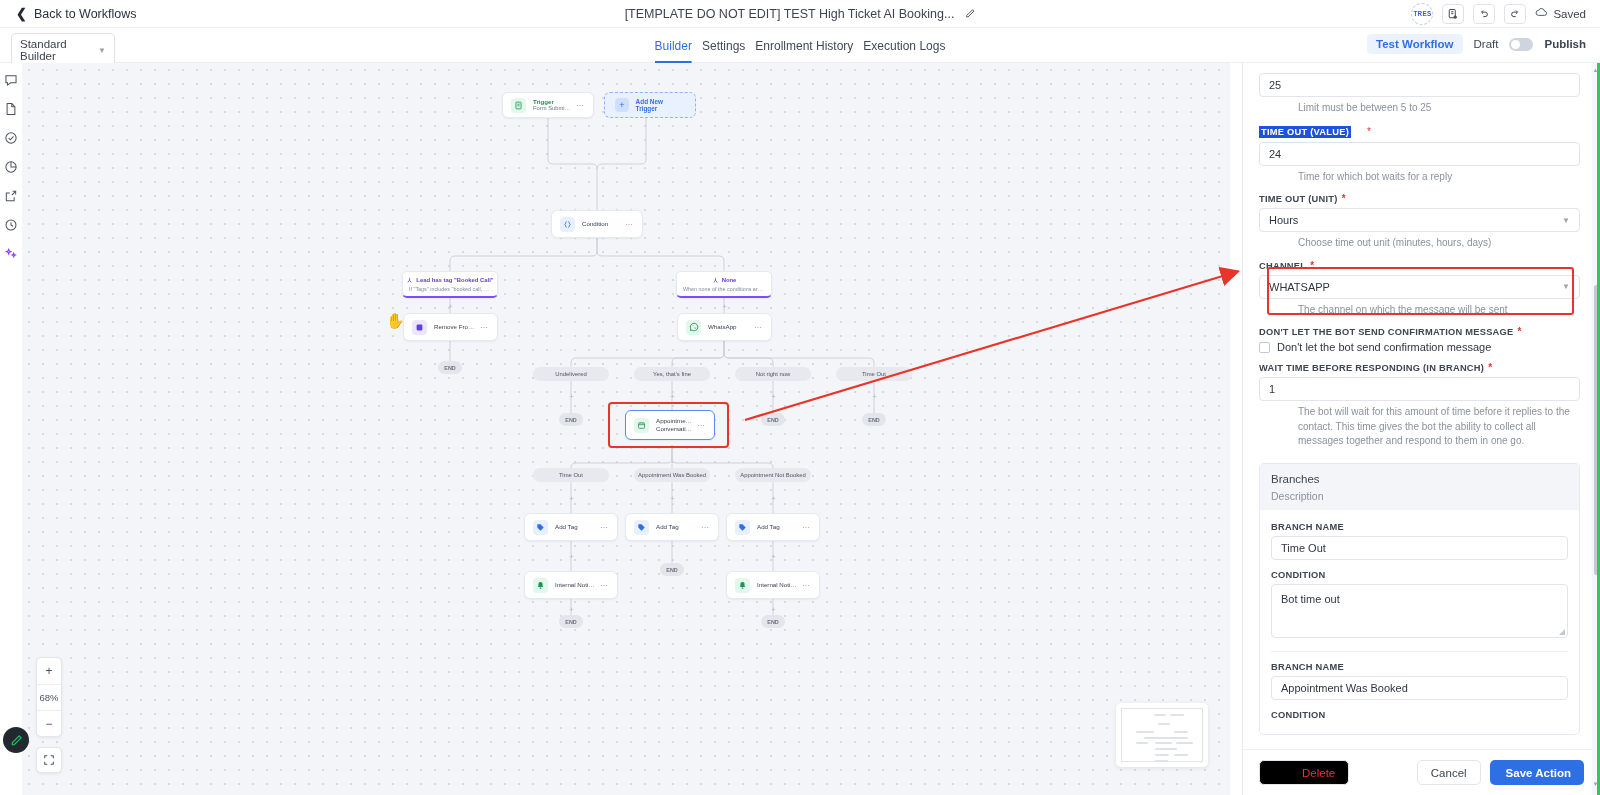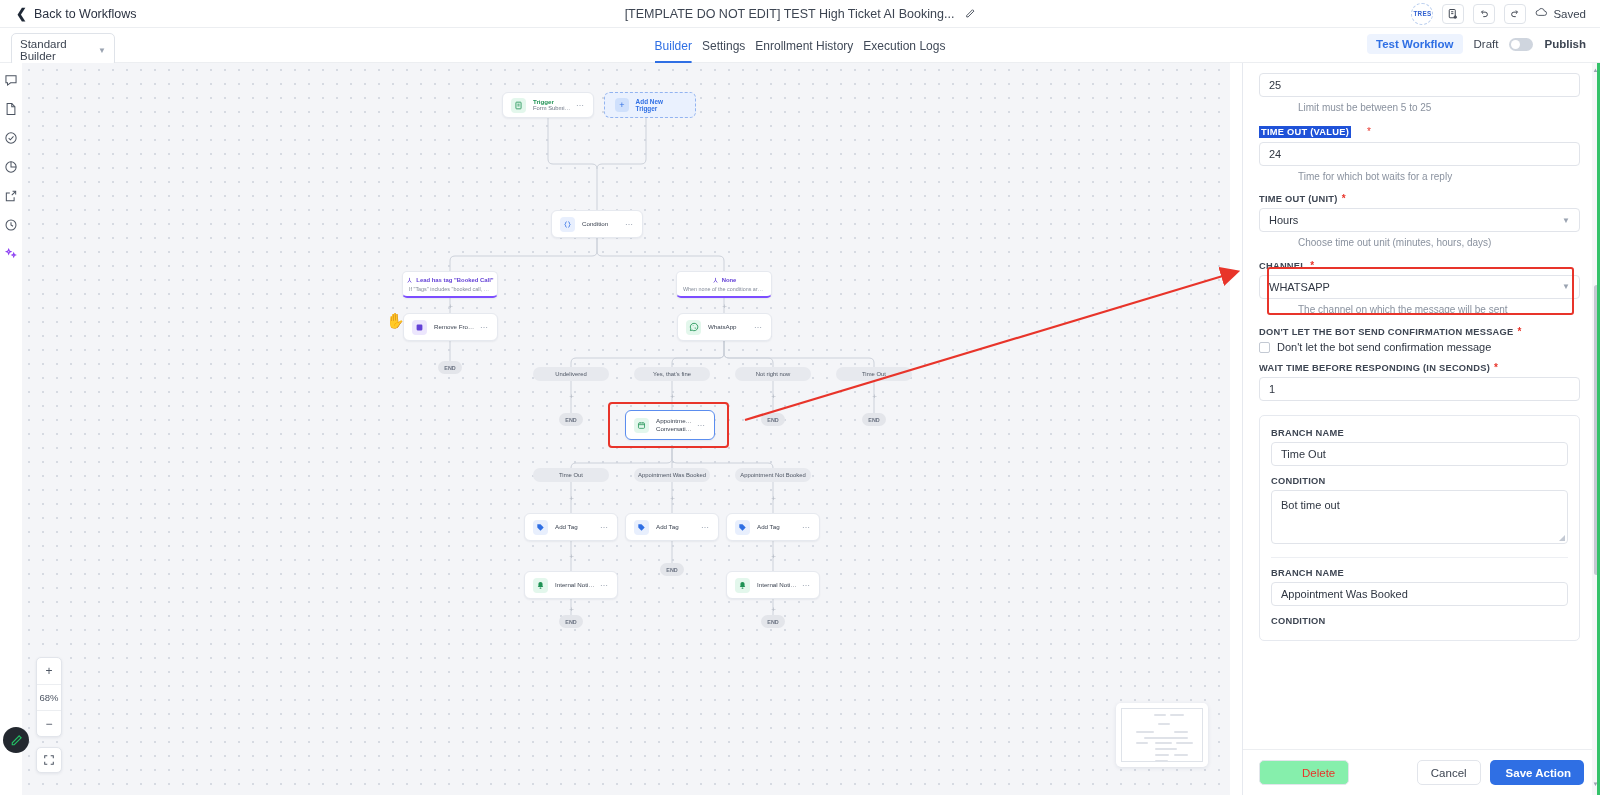--- a/index.html
+++ b/index.html
@@ -260,21 +260,21 @@
   }
   .panel-footer {
     flex: 0 0 auto; height: 46px; border-top: 1px solid #eceef1;
     display: flex; align-items: center; padding: 0 16px; gap: 9px;
     background: #fff;
   }
   .btn {
     height: 25px; border-radius: 5px; font-size: 11.5px; padding: 0 13px;
     display: flex; align-items: center; justify-content: center; cursor: pointer;
   }
-  .btn-delete { border: 1px solid #e2e5eb; background: #86efac; color: #e8342a; padding-left: 42px; }
+  .btn-delete { border: 1px solid #e2e5eb; background: #000000; color: #e8342a; padding-left: 42px; }
   .btn-cancel { border: 1px solid #e2e5eb; background: #fff; color: #3d4552;
                 margin-left: auto; }
   .btn-save { background: #2f6fe4; color: #fff; font-weight: bold; padding-left: 16px; }
 
   .scrollbar-track {
     position: absolute; right: 1px; top: 63px; width: 7px; height: 732px;
     background: #f6f7f9;
   }
   .scrollbar-thumb {
     position: absolute; right: 1.5px; top: 285px; width: 5px; height: 290px;
@@ -692,26 +692,31 @@
     <div class="fld-label">
       <span>DON'T LET THE BOT SEND CONFIRMATION MESSAGE</span>
       <span class="req">*</span>
     </div>
     <div class="chk-row">
       <div class="chkbox"></div>
       <span class="chk-text">Don't let the bot send confirmation message</span>
     </div>
 
     <div class="fld-label">
-      <span>WAIT TIME BEFORE RESPONDING (IN SECONDS)</span>
+      <span>WAIT TIME BEFORE RESPONDING (IN BRANCH)</span>
       <span class="req">*</span>
     </div>
     <div class="inp">1</div>
+    <div class="hint">The bot will wait for this amount of time before it replies to the contact. This time gives the bot the ability to collect all messages together and respond to them in one go.</div>
 
     <div class="branches-box">
+      <div class="branches-head">
+        <div class="bh1">Branches</div>
+        <div class="bh2">Description</div>
+      </div>
       <div class="branches-body">
         <div class="fld-label">BRANCH NAME</div>
         <div class="inp">Time Out</div>
         <div class="fld-label">CONDITION</div>
         <div class="txtarea">Bot time out</div>
 
         <div class="bsep"></div>
 
         <div class="fld-label">BRANCH NAME</div>
         <div class="inp">Appointment Was Booked</div>

